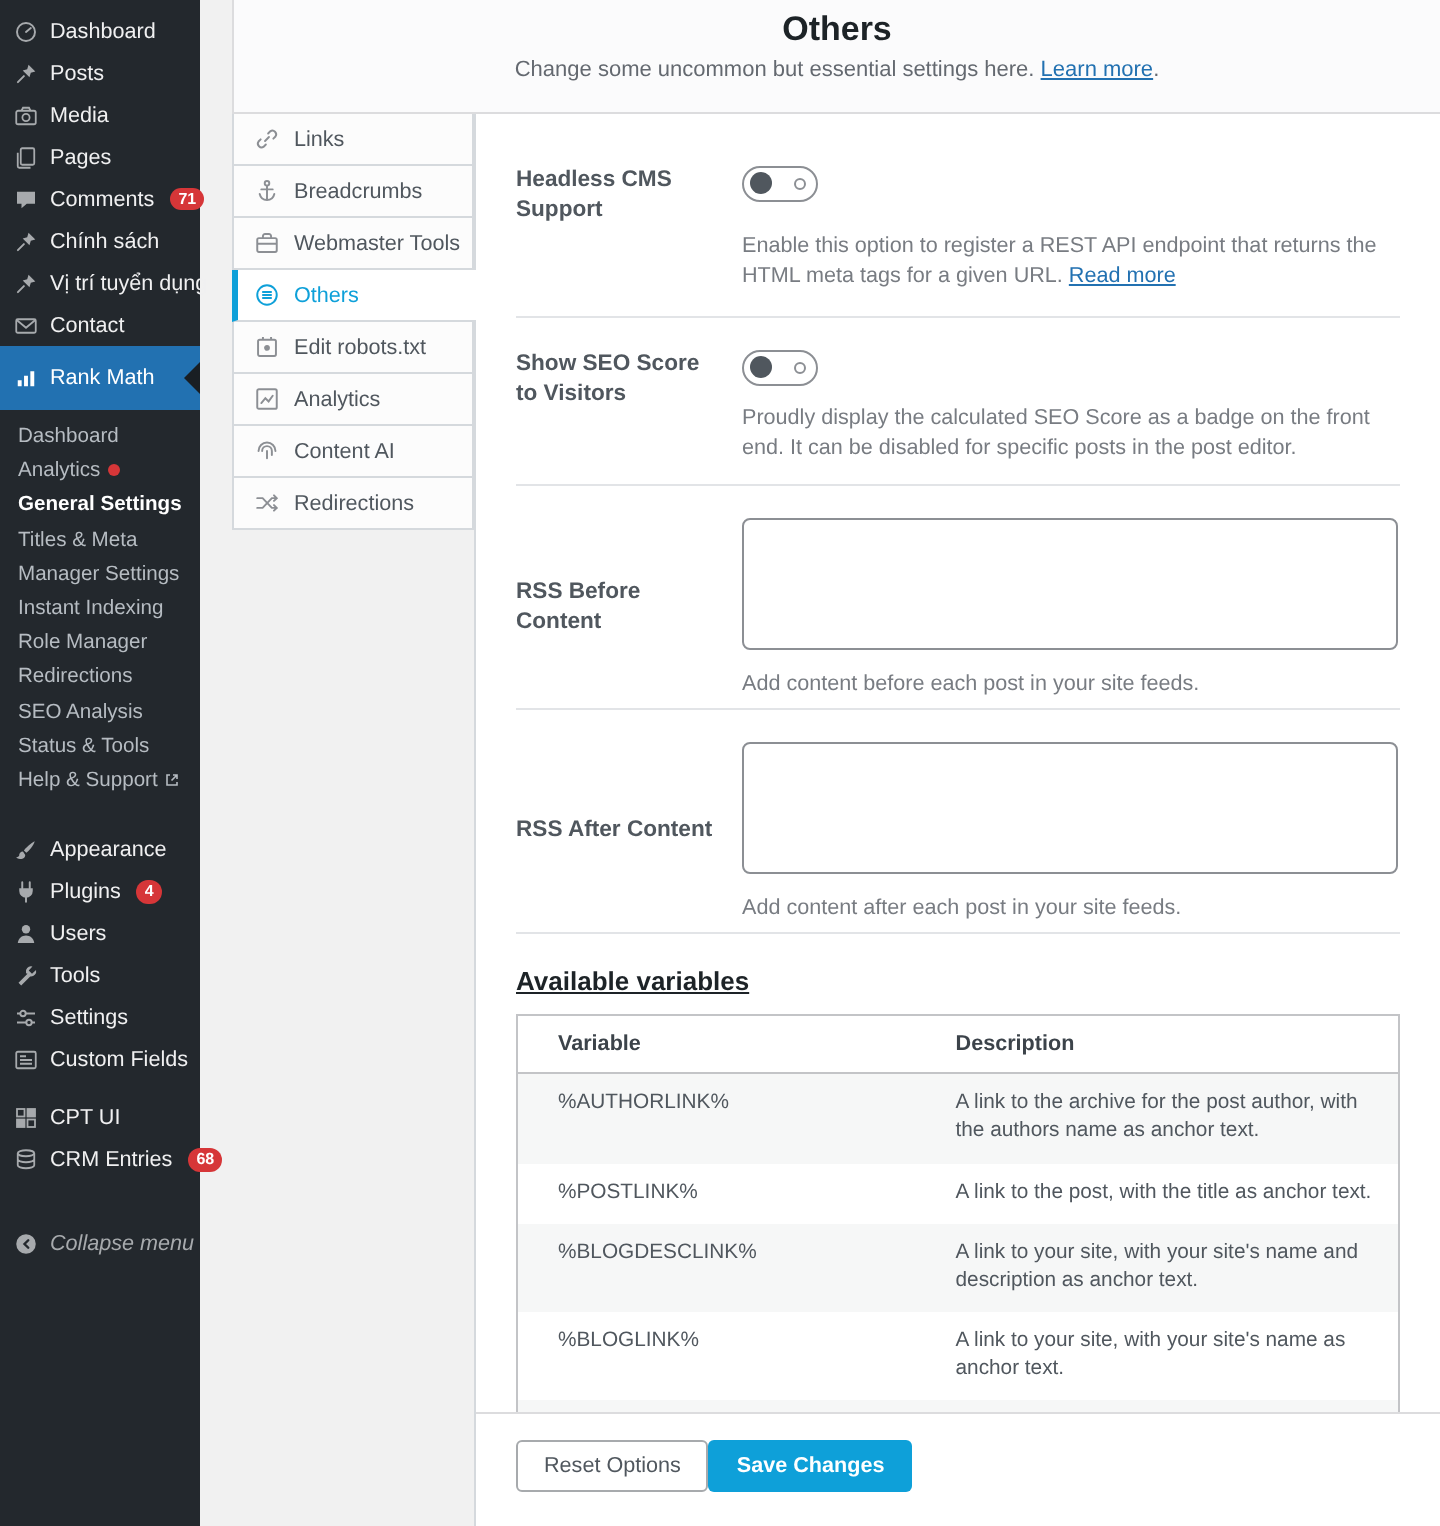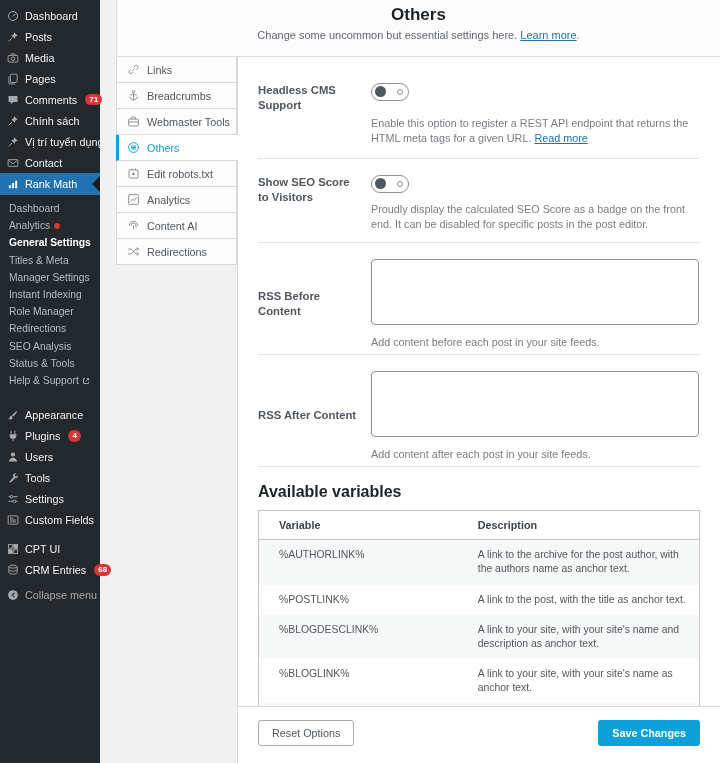--- a/index.html
+++ b/index.html
@@ -19,21 +19,21 @@
     position:absolute; left:0; top:0; width:100px; height:763px;
     background:#23282d; color:#f0f0f1; z-index:5;
   }
   .mi {
     display:flex; align-items:center; gap:6px;
     height:21px; padding-left:7px; cursor:pointer;
     font-size:10.8px; white-space:nowrap; position:relative;
   }
   .mi .ic { width:12px; height:12px; flex:0 0 auto; color:#a7aaad; }
   .mi.first { margin-top:5px; }
-  .mi.active { background:#2271b1; color:#fff; height:22px; }
+  .mi.active { background:#2271b1; color:#fff; height:32px; }
   .mi.active .ic { color:#fff; }
   .menu-arrow {
     position:absolute; right:0; top:50%; transform:translateY(-50%);
     width:0; height:0;
     border-top:8px solid transparent; border-bottom:8px solid transparent;
     border-right:8px solid #191e23;
   }
   .badge {
     background:#d63638; color:#fff; border-radius:8px;
     font-size:8px; font-weight:bold; padding:1px 4px; line-height:1.2;
@@ -44,21 +44,21 @@
     display:block; padding:2px 4px 2px 9px; font-size:10.3px; line-height:13.2px;
     color:#b6bcc2; cursor:pointer; white-space:nowrap;
   }
   .sub.current { color:#fff; font-weight:bold; }
   .sub .dot {
     display:inline-block; width:6px; height:6px; border-radius:50%;
     background:#d63638; margin-left:4px; vertical-align:middle;
   }
   .sub .ext { display:inline-block; margin-left:3px; vertical-align:-1px; }
   .gap-sm { margin-top:8px; }
-  .collapse-item { color:#a7aaad; margin-top:4px; }
+  .collapse-item { color:#a7aaad; margin-top:21px;font-style:italic; }
 
   
   .header-card {
     position:absolute; left:116px; top:0; width:604px; height:57px;
     background:#fbfbfc; border-left:1px solid #dcdcde; border-bottom:1px solid #dcdcde;
     text-align:center; padding-top:5px; z-index:1;
   }
   .header-card h1 { font-size:17px; font-weight:600; color:#1d2327; }
   .header-sub { font-size:11px; color:#646970; margin-top:4px; }
   .link { color:#2271b1; text-decoration:underline; cursor:pointer; }
@@ -111,37 +111,37 @@
     position:absolute; right:5px; top:5px; width:6px; height:6px;
     border:1.4px solid #8c8f94; border-radius:50%;
   }
 
   textarea.rss {
     width:328px; height:66px; border:1px solid #8c8f94; border-radius:4px;
     resize:none; font-family:"Liberation Sans", sans-serif; font-size:11px;
     padding:6px; color:#3c434a; background:#fff;
   }
 
-  .vars-title { font-size:16px; font-weight:700; color:#1d2327; margin:16px 0 9px; }
+  .vars-title { font-size:13px; font-weight:700; color:#1d2327; margin:16px 0 9px;text-decoration:underline; }
   table.vars { width:100%; border-collapse:collapse; border:1px solid #c3c4c7; }
   table.vars th {
     text-align:left; font-size:10.8px; font-weight:600; color:#3c434a;
     padding:8px 12px; border-bottom:1px solid #c3c4c7; background:#fff;
   }
   table.vars td {
     font-size:10.4px; color:#50575e; padding:8px 12px; vertical-align:top;
     line-height:1.35;
   }
   table.vars tr:nth-child(odd) td { background:#f6f7f7; }
   table.vars .col-var { width:47%;padding-left:20px; }
 
   .panel-footer {
     position:absolute; left:0; right:0; bottom:0; background:#fff;
     border-top:1px solid #dcdcde; padding:13px 20px 17px;
-    display:flex; justify-content:space-between; align-items:center;
+    display:flex; justify-content:flex-start; align-items:center;
   }
   .btn-secondary {
     background:#fff; border:1px solid #a7aaad; border-radius:3px;
     padding:6px 13px; font-size:10.8px; color:#50575e; cursor:pointer;
     font-family:"Liberation Sans", sans-serif;
   }
   .btn-primary {
     background:#0ea0d9; border:none; border-radius:3px;
     padding:7px 14px; font-size:10.8px; color:#fff; font-weight:600; cursor:pointer;
     font-family:"Liberation Sans", sans-serif;

